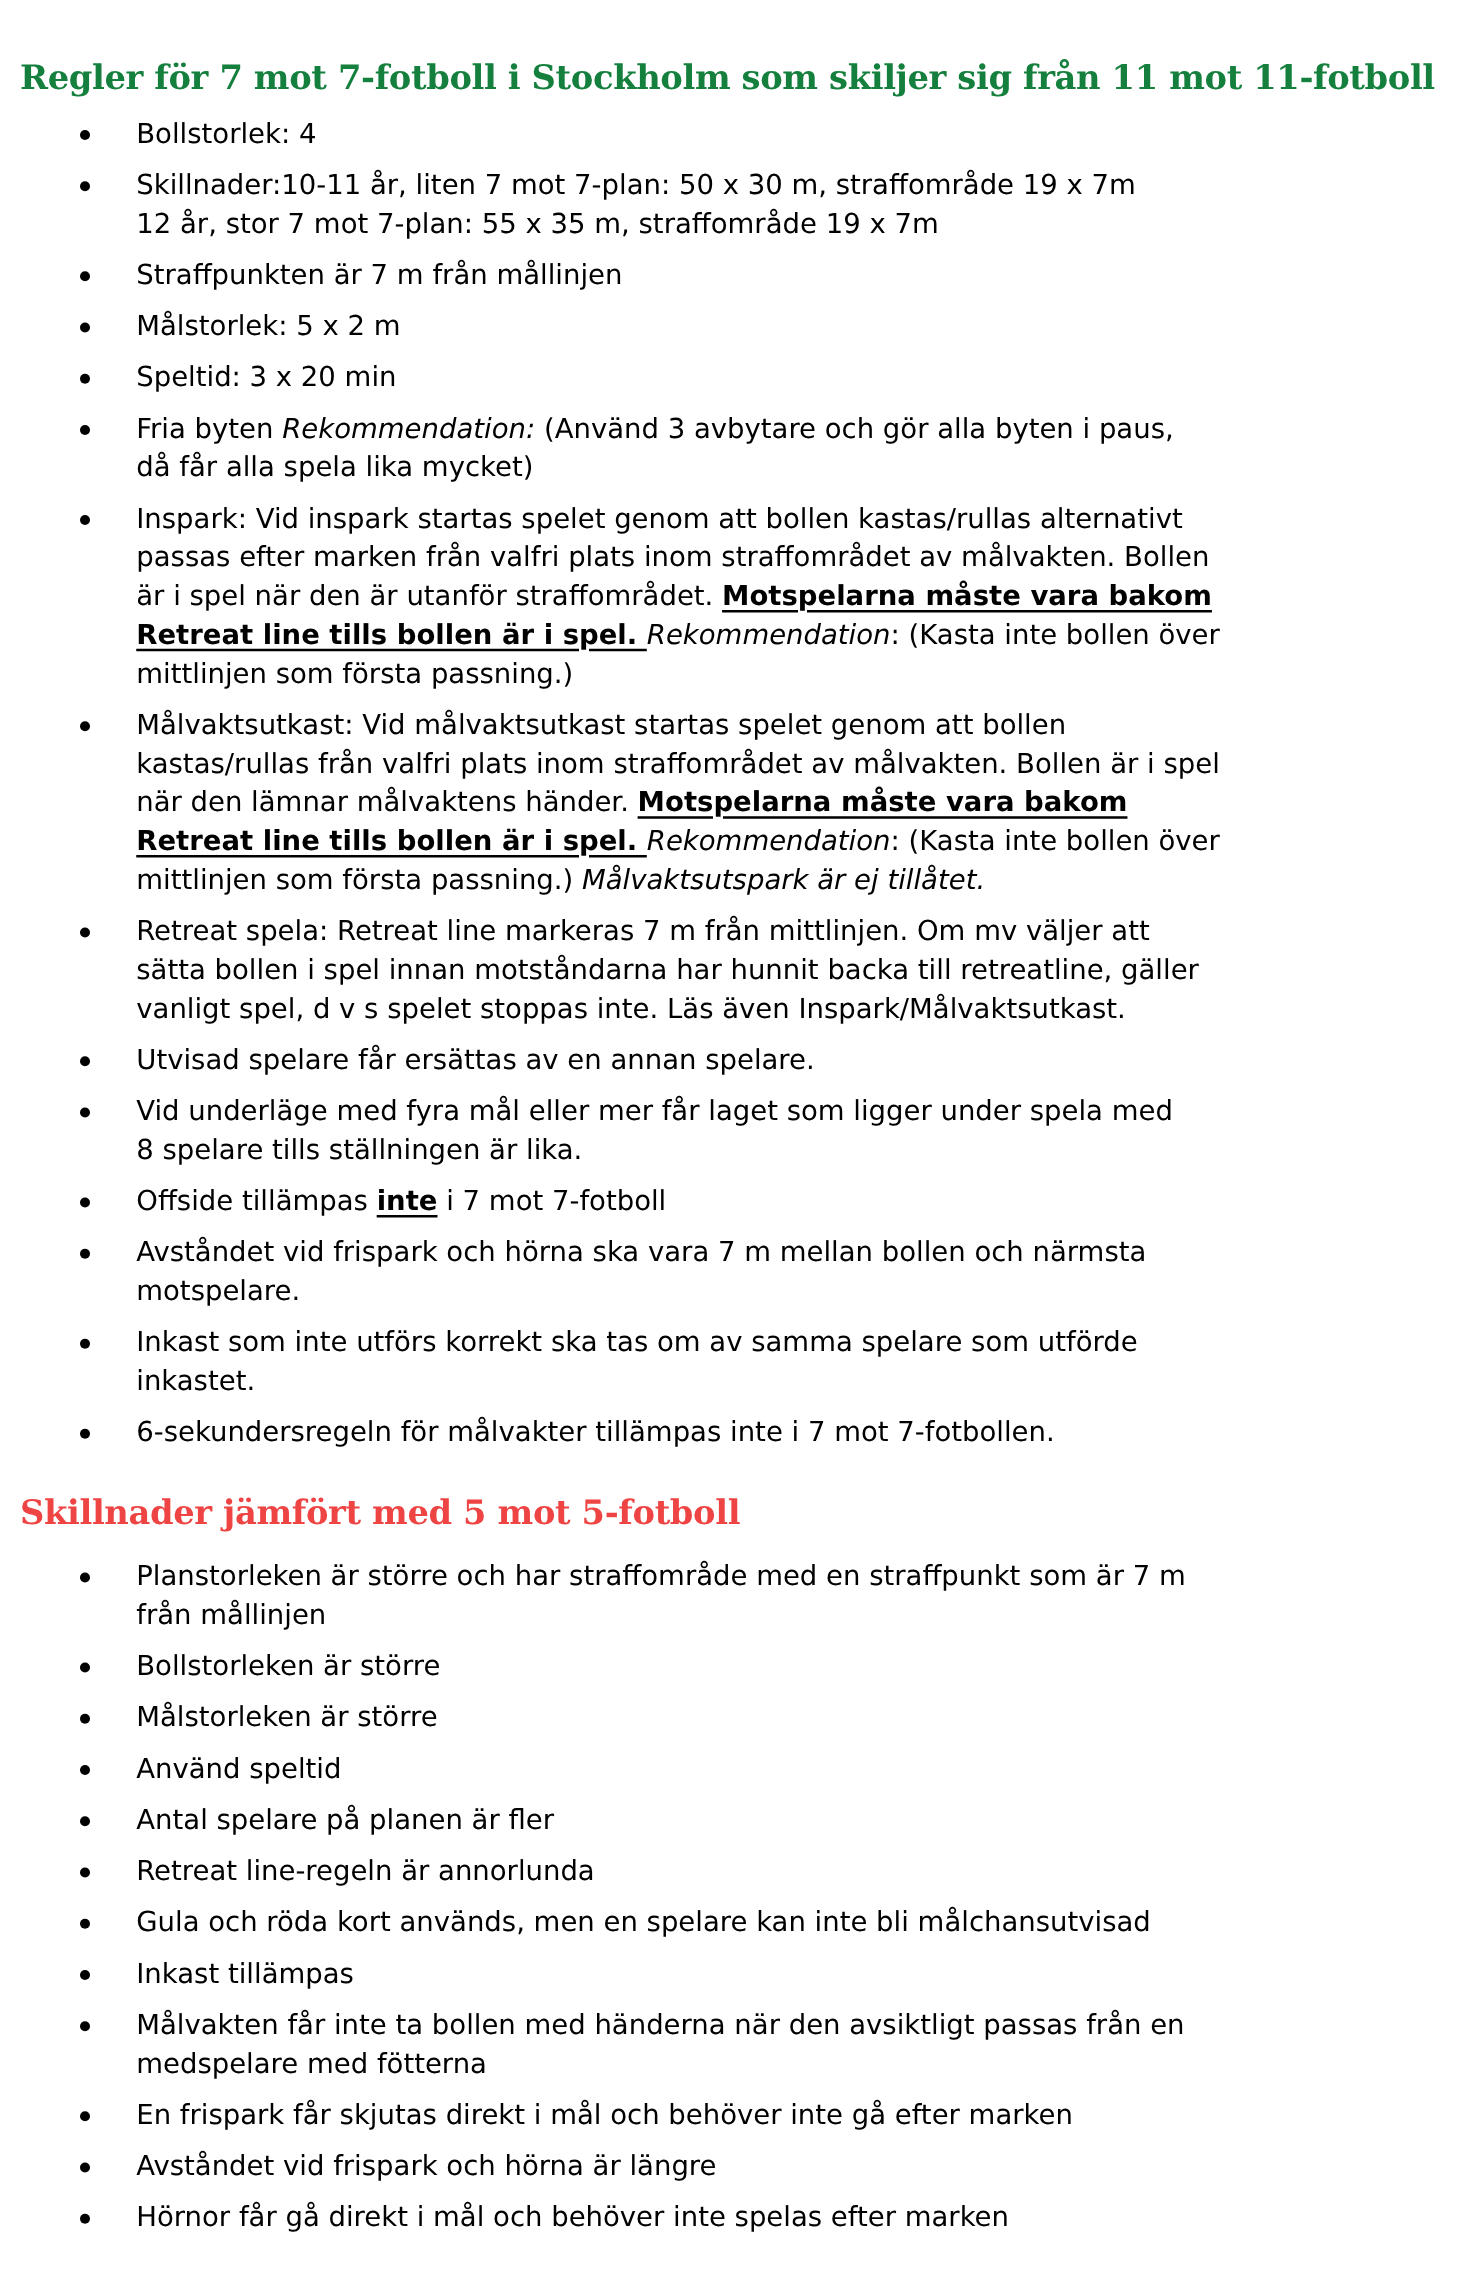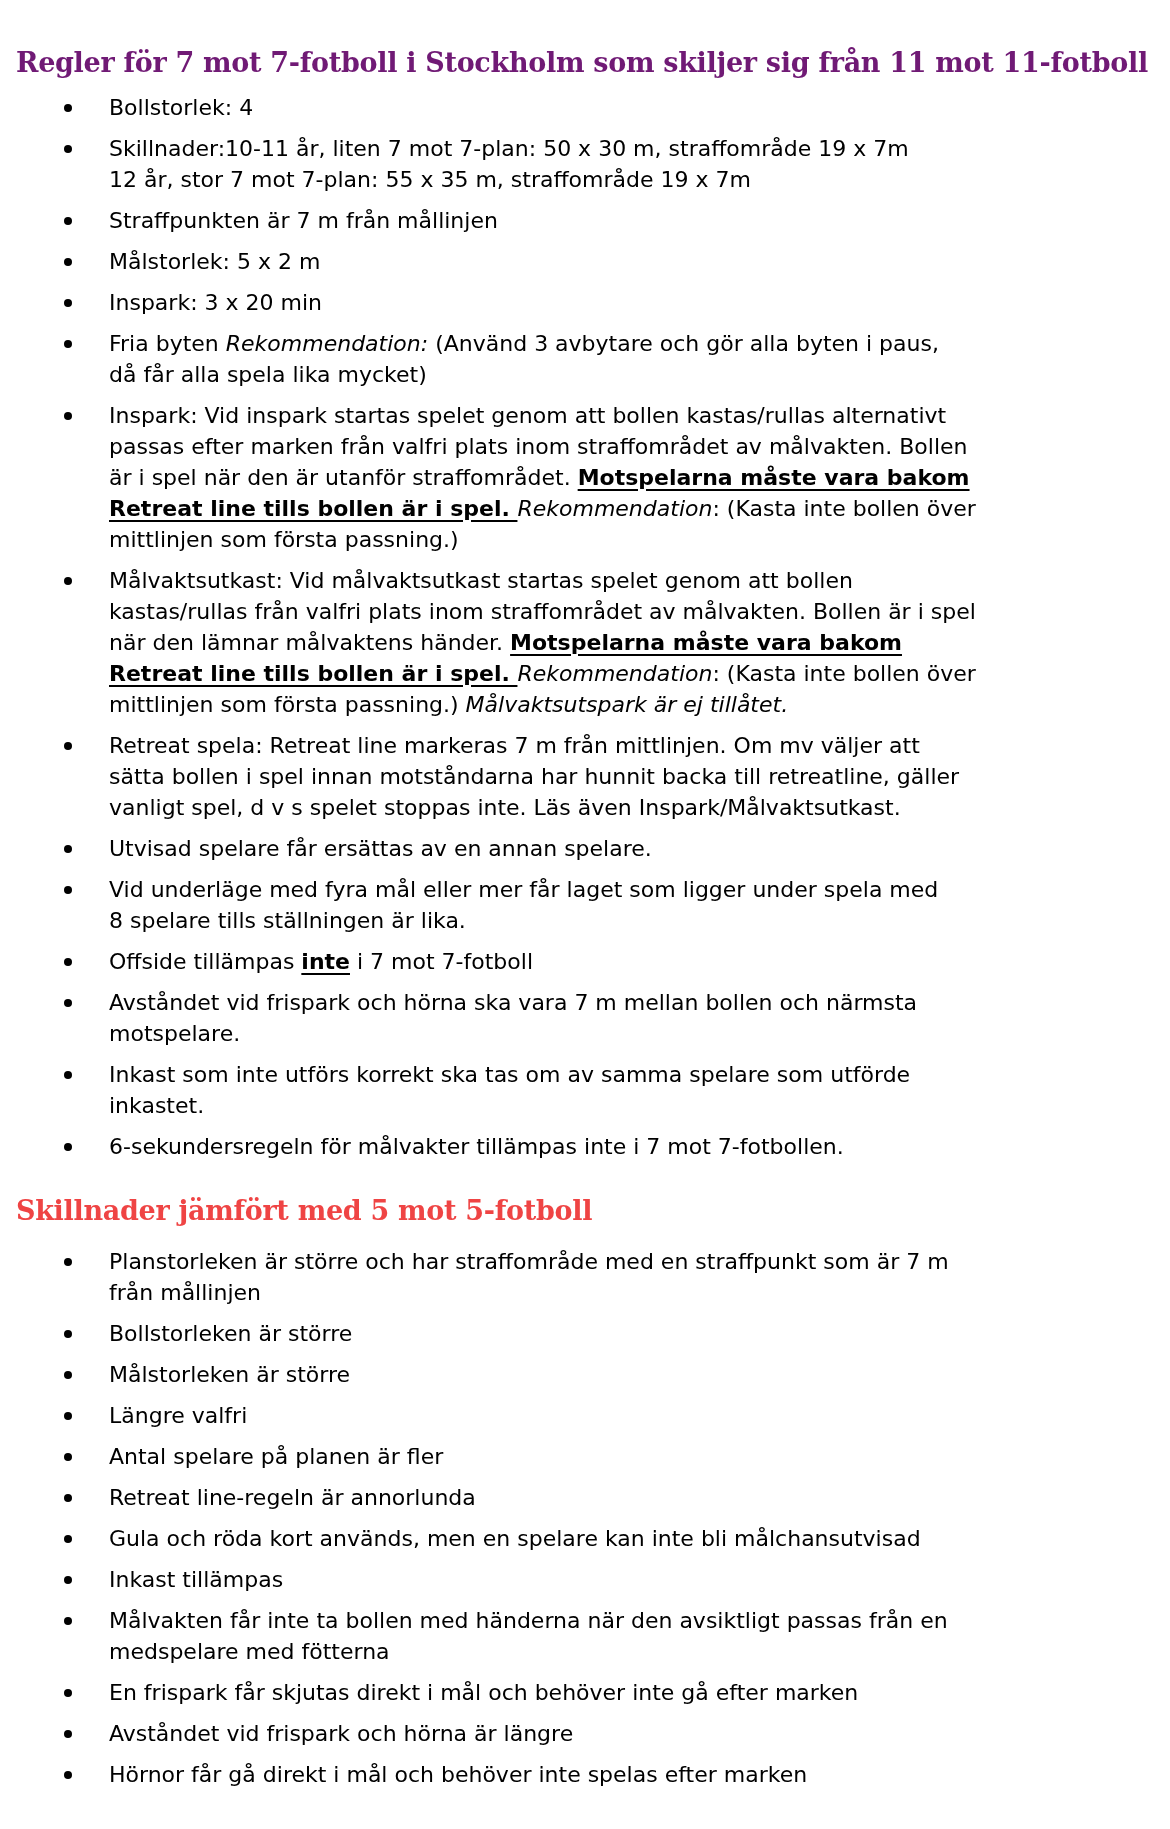--- a/index.html
+++ b/index.html
@@ -58,29 +58,29 @@
     font-weight: bold;
     text-decoration: underline;
     text-decoration-thickness: 2px;
     text-underline-offset: 4px;
   }
 </style>
 </head>
 <body style="color: rgb(0, 0, 0);">
 
 <div class="page">
-  <h1 class="heading first" style="color: #701a75;">Regler för 7 mot 7-fotboll i Stockholm som skiljer sig från 11 mot 11-fotboll</h1>
+  <h1 class="heading first" style="color: #15803d;">Regler för 7 mot 7-fotboll i Stockholm som skiljer sig från 11 mot 11-fotboll</h1>
 
   <ul class="rules-list">
       <li><span class="bold">Bollstorlek</span><span class="regular">: 4</span></li>
       <li><span class="bold">Skillnader</span><span class="regular">:10-11 år, liten 7 mot 7-plan: 50 x 30 m, straffområde 19 x 7m
 12 år, stor 7 mot 7-plan: 55 x 35 m, straffområde 19 x 7m</span></li>
       <li><span class="bold">Straffpunkten</span><span class="regular"> är 7 m från mållinjen</span></li>
       <li><span class="bold">Målstorlek</span><span class="regular">: 5 x 2 m</span></li>
-      <li><span class="bold">Inspark</span><span class="regular">: 3 x 20 min</span></li>
+      <li><span class="bold">Speltid</span><span class="regular">: 3 x 20 min</span></li>
       <li><span class="bold">Fria byten</span><span class="regular"> </span><span class="italic">Rekommendation:</span><span class="regular"> (Använd 3 avbytare och gör alla byten i paus,
 då får alla spela lika mycket)</span></li>
       <li><span class="bold">Inspark:</span><span class="regular"> Vid inspark startas spelet genom att bollen kastas/rullas alternativt
 passas efter marken från valfri plats inom straffområdet av målvakten. Bollen
 är i spel när den är utanför straffområdet. </span><span class="bold-underline">Motspelarna måste vara bakom
 Retreat line tills bollen är i spel. </span><span class="italic">Rekommendation</span><span class="regular">: (Kasta inte bollen över
 mittlinjen som första passning.)</span></li>
       <li><span class="bold">Målvaktsutkast:</span><span class="regular"> Vid målvaktsutkast startas spelet genom att bollen
 kastas/rullas från valfri plats inom straffområdet av målvakten. Bollen är i spel
 när den lämnar målvaktens händer. </span><span class="bold-underline">Motspelarna måste vara bakom
@@ -100,21 +100,21 @@
       <li><span class="bold">6-sekundersregeln</span><span class="regular"> för målvakter tillämpas inte i 7 mot 7-fotbollen.</span></li>
     </ul>
 
   <h1 class="heading second" style="color: #ef4444;">Skillnader jämfört med 5 mot 5-fotboll</h1>
 
   <ul class="rules-list">
       <li><span class="regular">Planstorleken är större och har straffområde med en straffpunkt som är 7 m
 från mållinjen</span></li>
       <li><span class="regular">Bollstorleken är större</span></li>
       <li><span class="regular">Målstorleken är större</span></li>
-      <li><span class="regular">Längre valfri</span></li>
+      <li><span class="regular">Använd speltid</span></li>
       <li><span class="regular">Antal spelare på planen är fler</span></li>
       <li><span class="regular">Retreat line-regeln är annorlunda</span></li>
       <li><span class="regular">Gula och röda kort används, men en spelare kan inte bli målchansutvisad</span></li>
       <li><span class="regular">Inkast tillämpas</span></li>
       <li><span class="regular">Målvakten får inte ta bollen med händerna när den avsiktligt passas från en
 medspelare med fötterna</span></li>
       <li><span class="regular">En frispark får skjutas direkt i mål och behöver inte gå efter marken</span></li>
       <li><span class="regular">Avståndet vid frispark och hörna är längre</span></li>
       <li><span class="regular">Hörnor får gå direkt i mål och behöver inte spelas efter marken</span></li>
     </ul>

